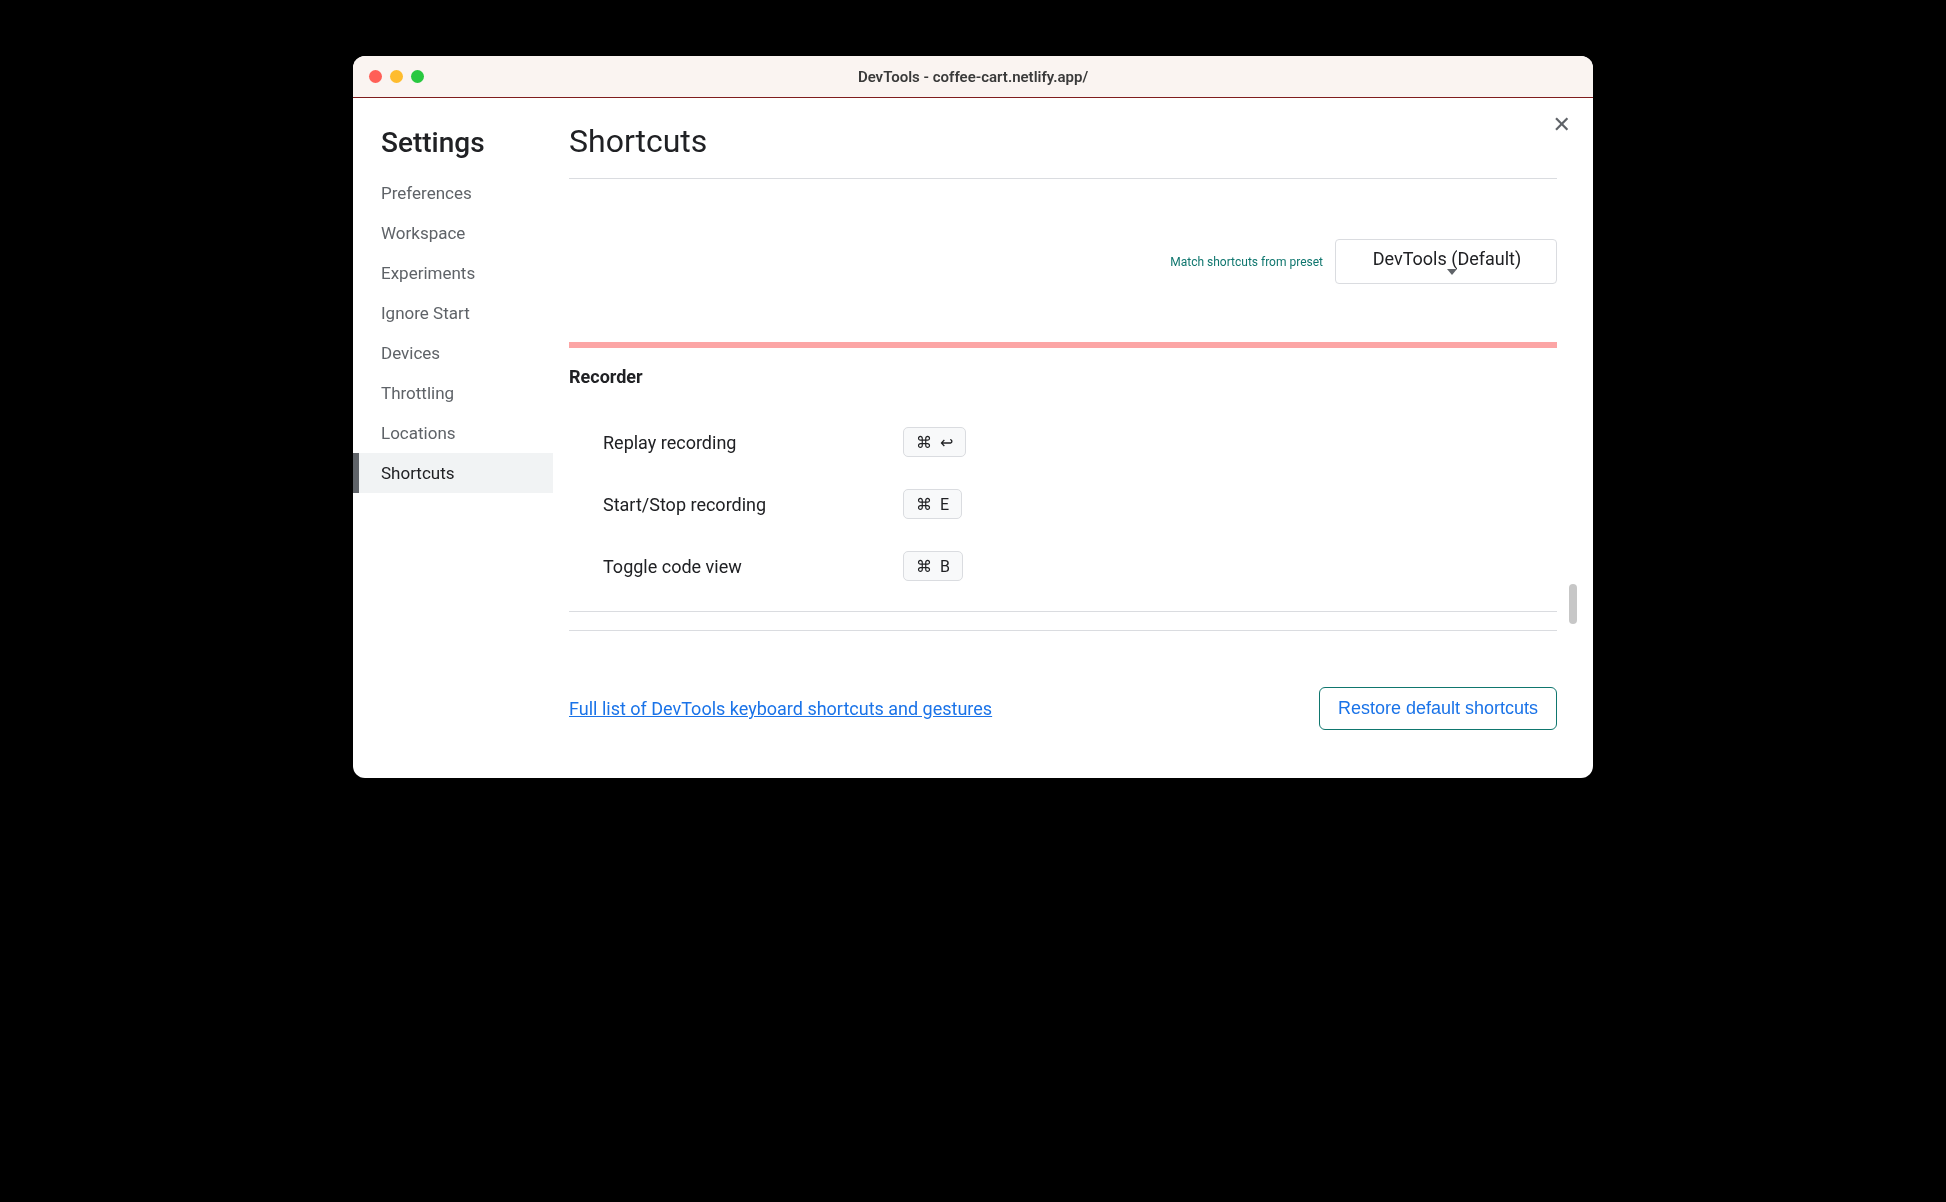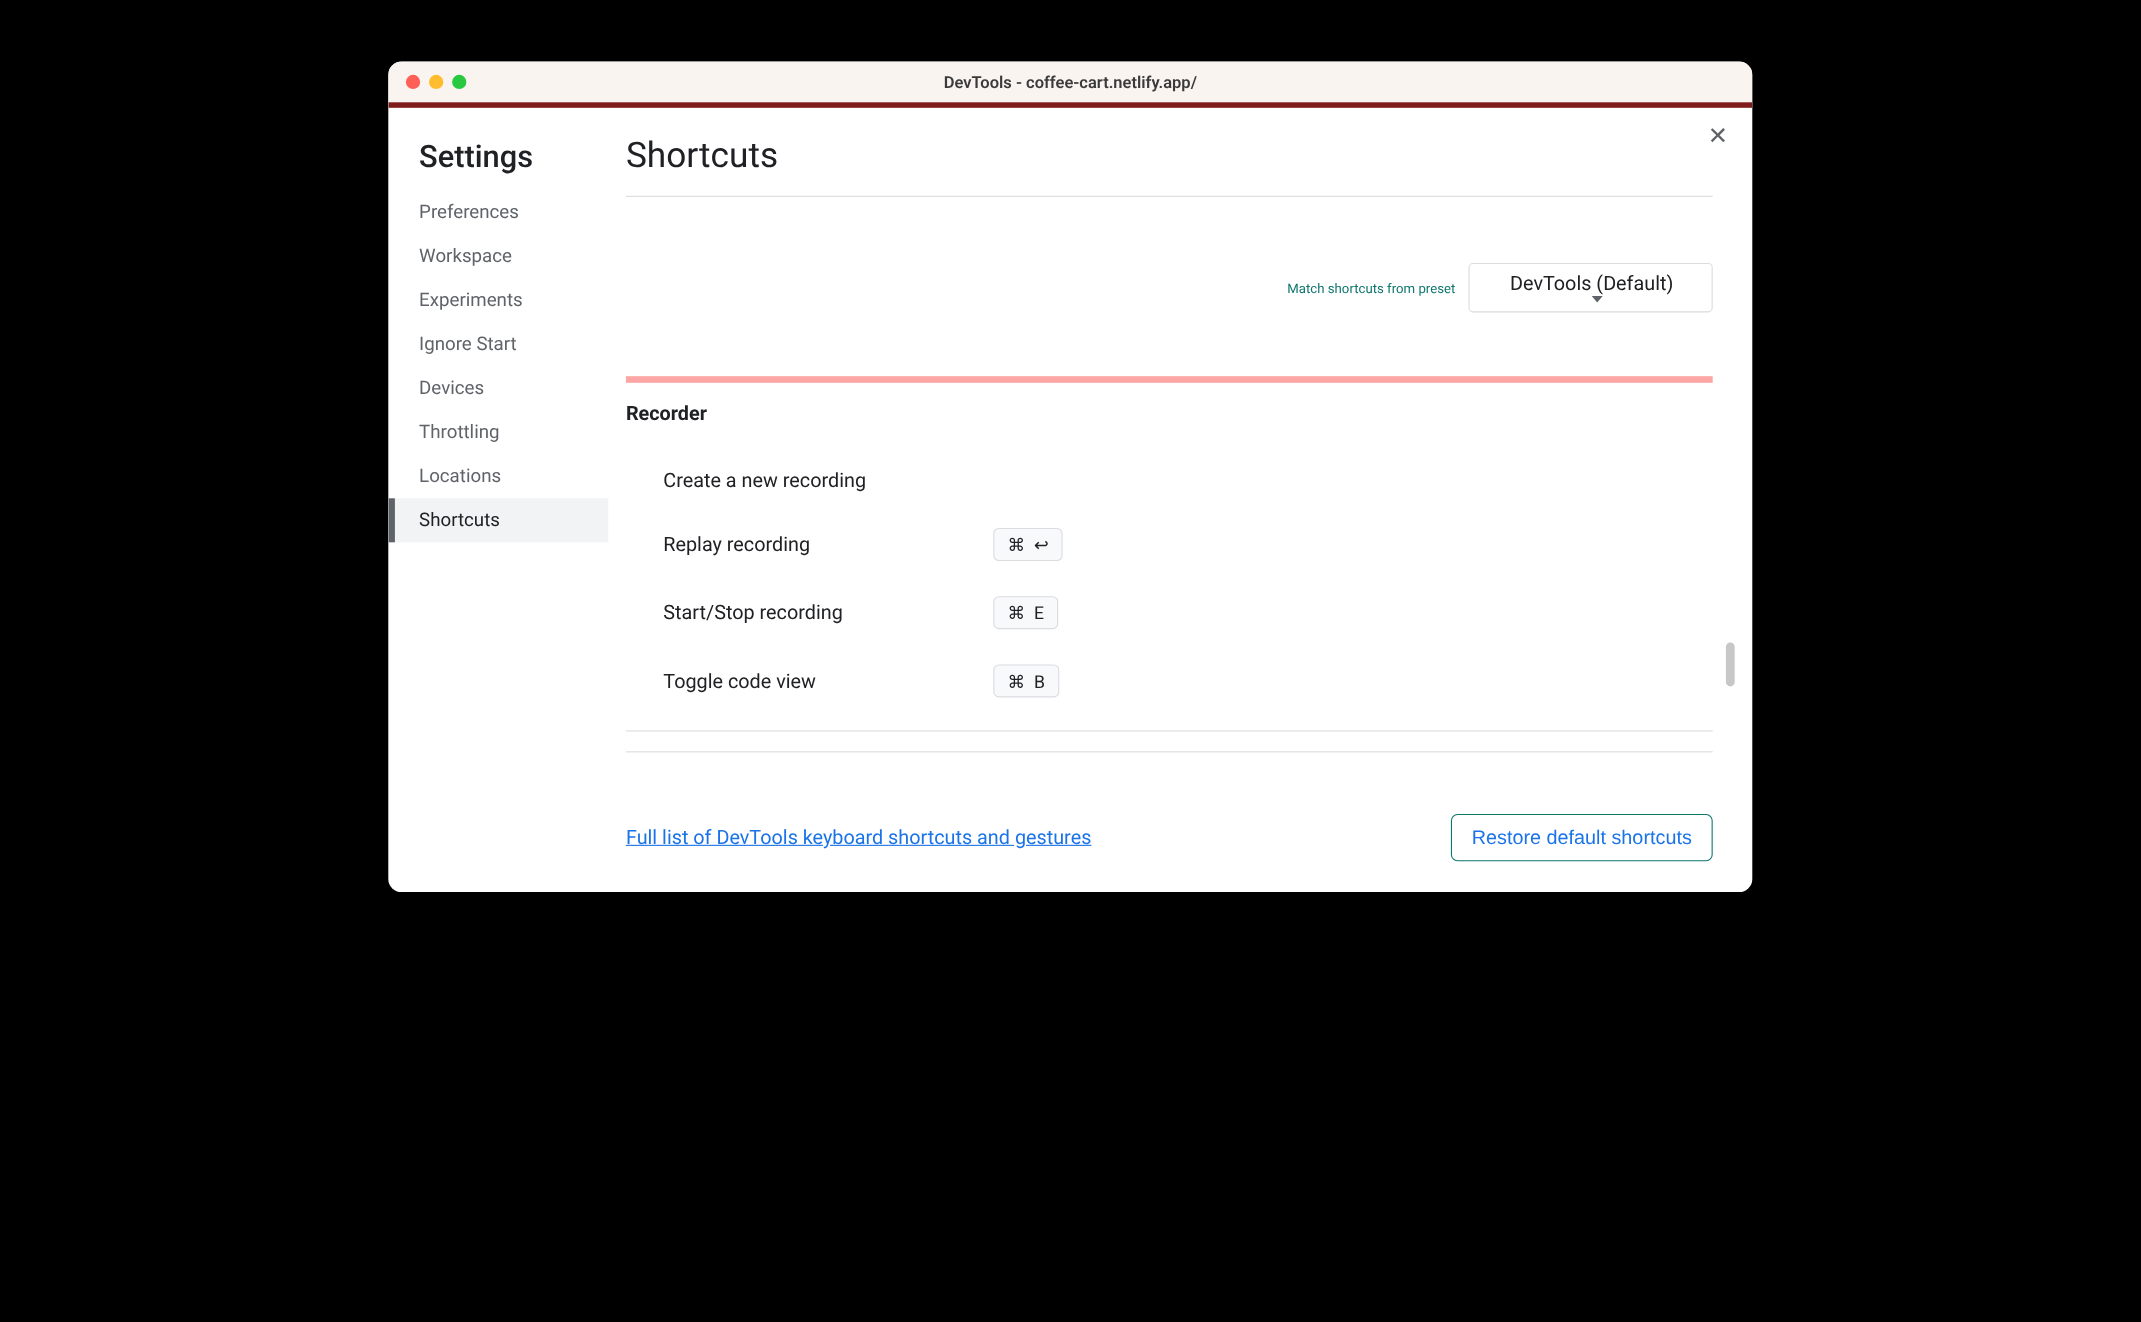--- a/index.html
+++ b/index.html
@@ -18,21 +18,21 @@
     border-radius: 12px;
     box-shadow: 0 30px 60px rgba(0,0,0,0.6);
     overflow: hidden;
   }
   .titlebar {
     height: 42px;
     background: #faf4f1;
     display: flex;
     align-items: center;
     position: relative;
-    border-bottom: 5px solid #7f1d1d;
+    border-bottom: 1px solid #7f1d1d;
   }
   .traffic-lights {
     display: flex;
     gap: 8px;
     margin-left: 16px;
   }
   .tl { width: 13px; height: 13px; border-radius: 50%; }
   .tl.red { background: #ff5f57; }
   .tl.yellow { background: #febc2e; }
   .tl.green { background: #28c840; }
@@ -241,23 +241,20 @@
         <div class="preset-select">
           <span>DevTools (Default)</span>
           <span class="caret-down"></span>
         </div>
       </div>
 
       <div class="section-wrap">
         <div class="section">
           <div class="section-heading">Recorder</div>
           <div id="shortcut-rows">
-              <div class="shortcut-row">
-                <div class="shortcut-label">Create a new recording</div>
-              </div>
               <div class="shortcut-row">
                 <div class="shortcut-label">Replay recording</div>
                 <div class="shortcut-keys">
                   <span>⌘</span>
                   <span>↩</span>
                 </div>
               </div>
               <div class="shortcut-row">
                 <div class="shortcut-label">Start/Stop recording</div>
                 <div class="shortcut-keys">

